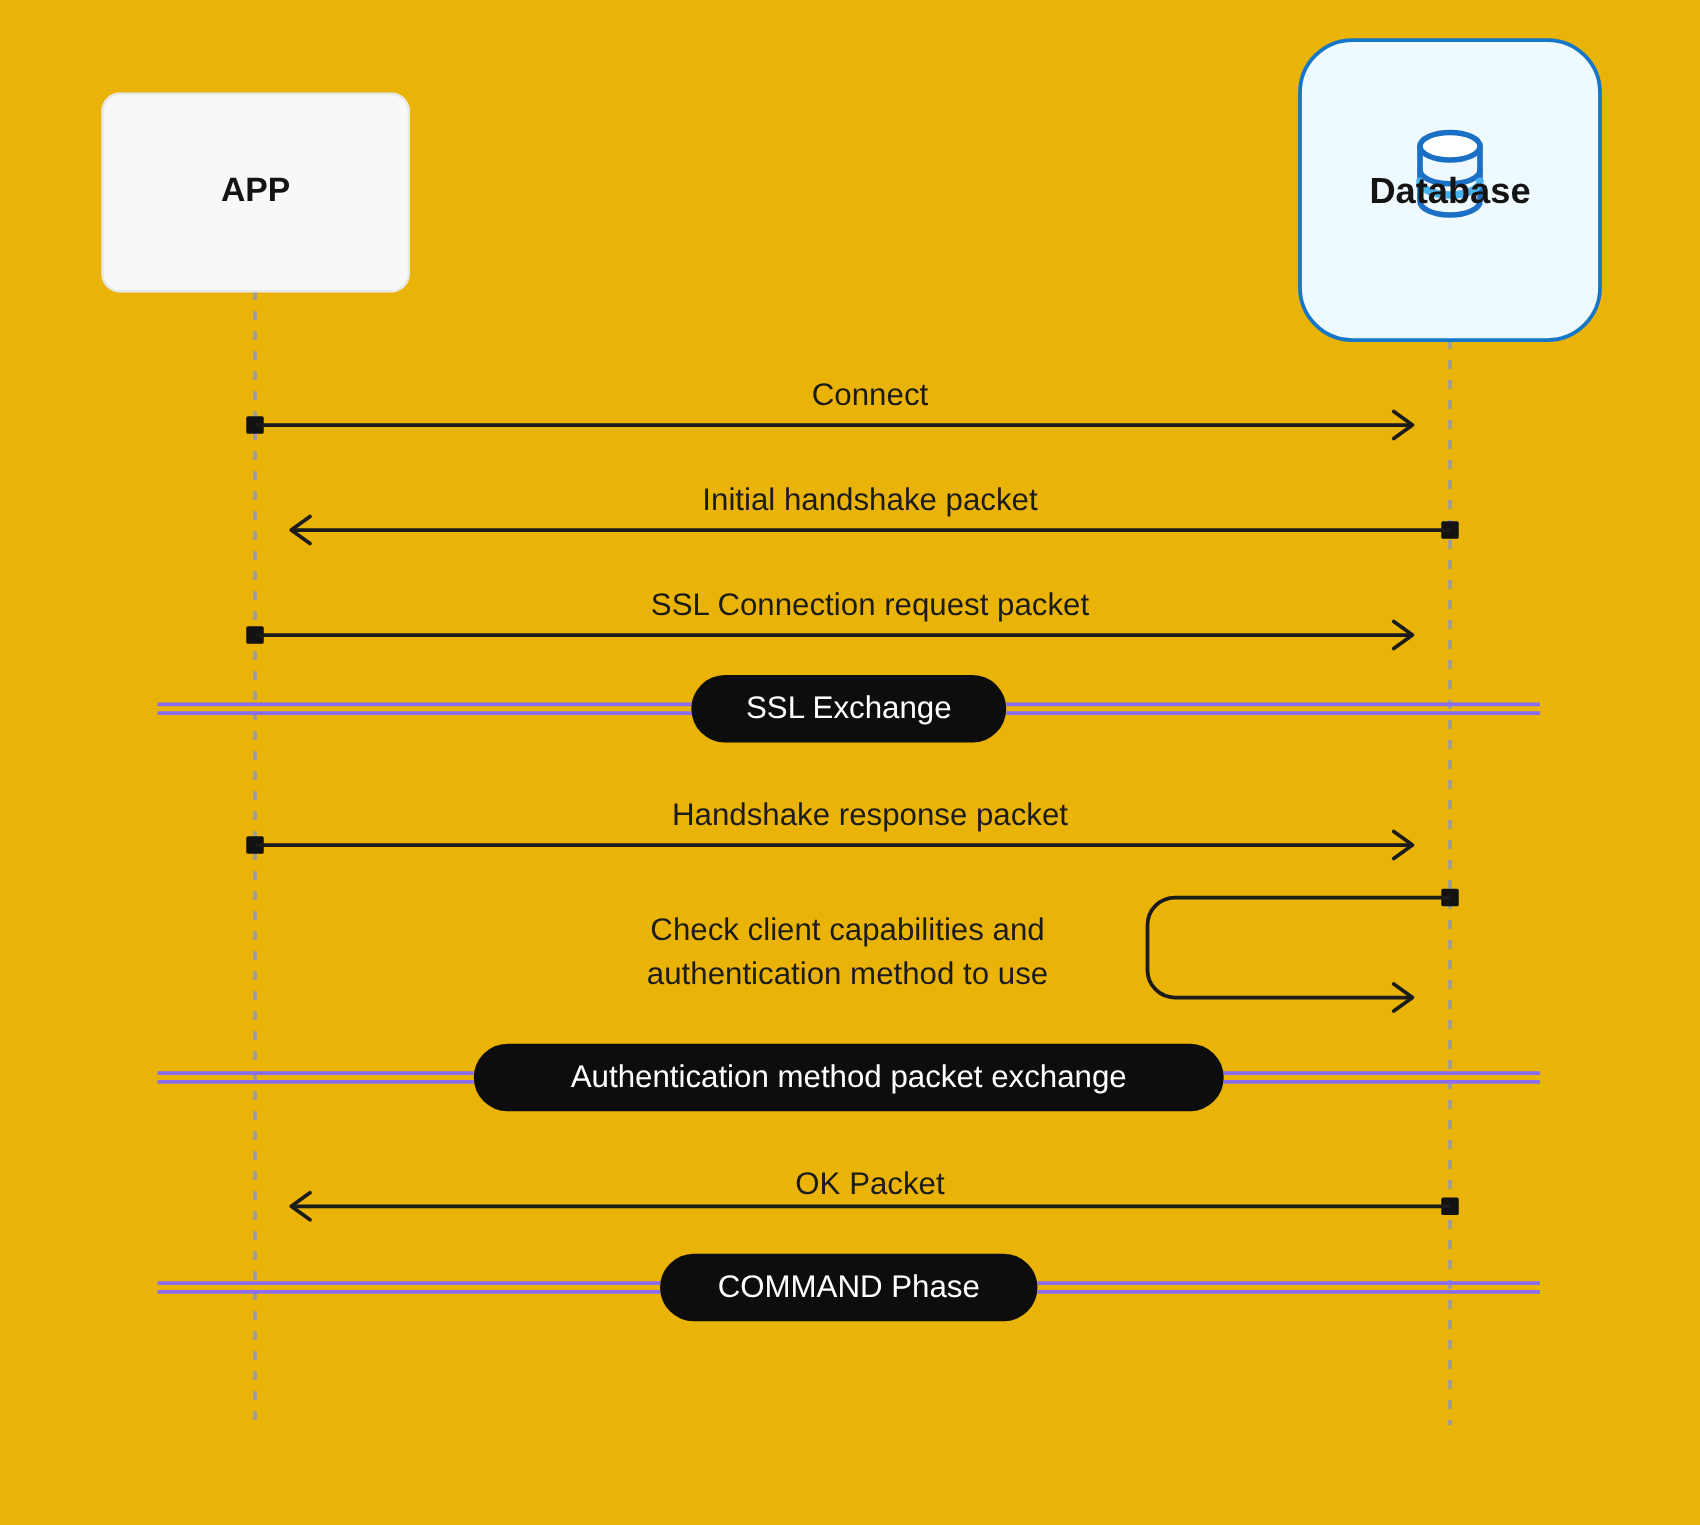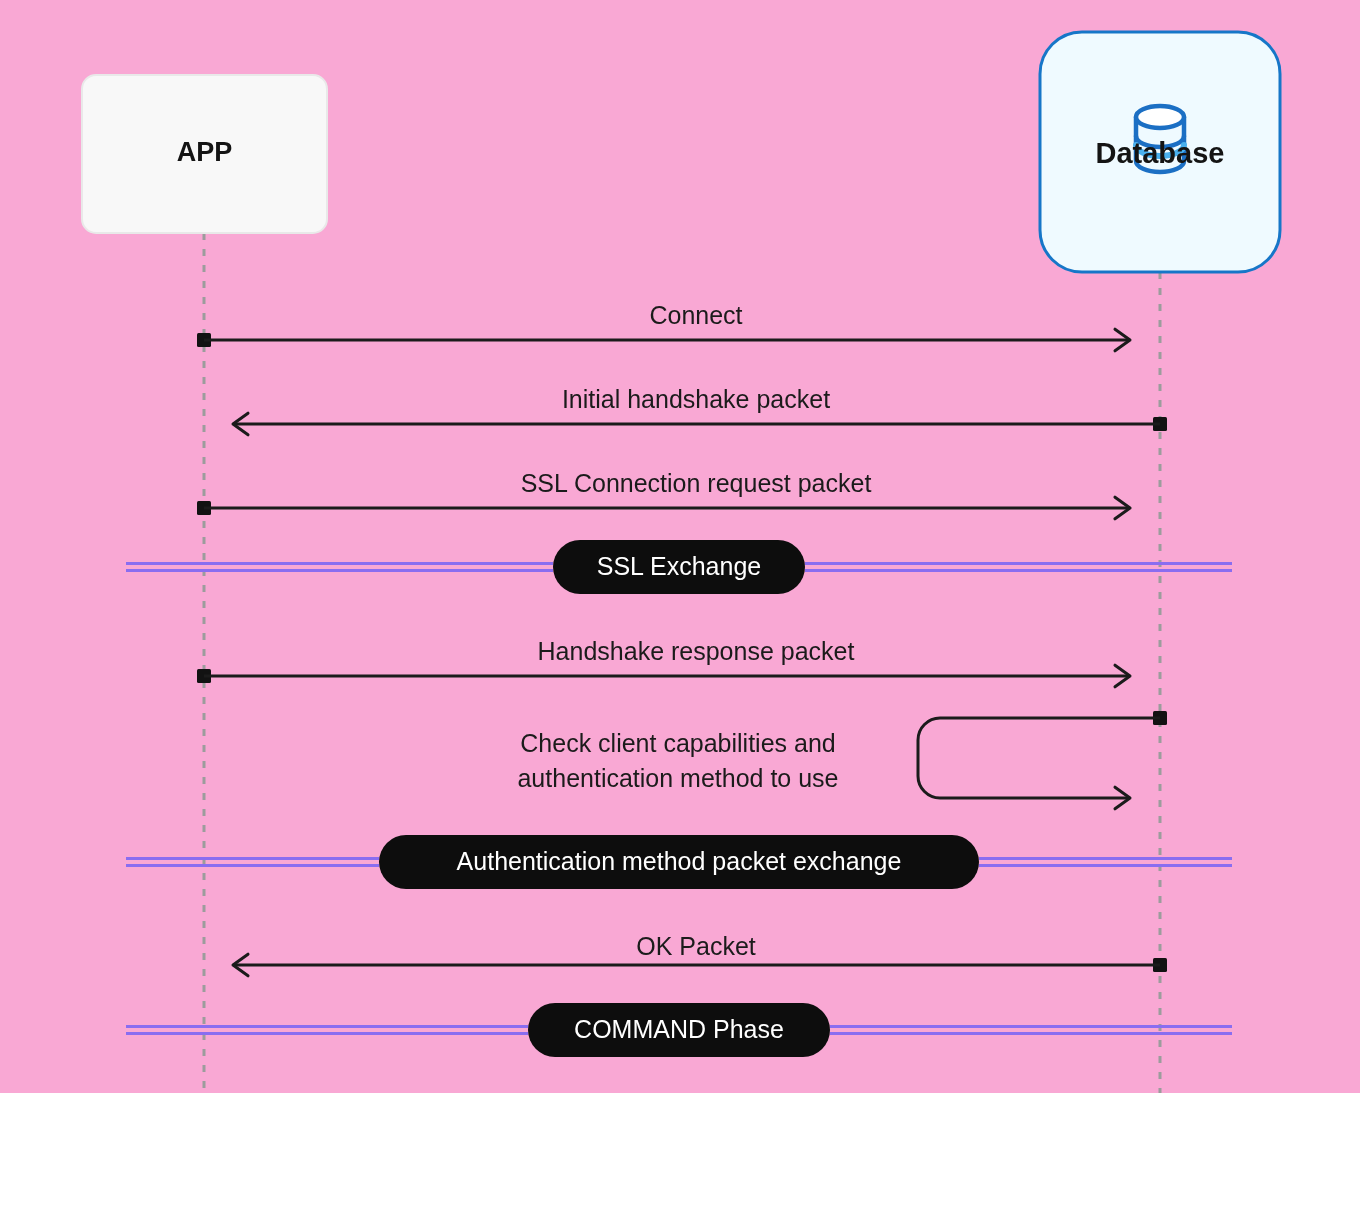--- a/index.html
+++ b/index.html
@@ -7,22 +7,22 @@
     padding: 0;
     background: #ffffff;
   }
   body {
     font-family: "Liberation Sans", sans-serif;
     -webkit-font-smoothing: antialiased;
   }
   #canvas {
     position: relative;
     width: 1360px;
-    height: 1093px;
-    background: #f9a8d4;
+    height: 1220px;
+    background: #eab308;
     overflow: hidden;
   }
   #diagram-svg {
     position: absolute;
     left: 0;
     top: 0;
     width: 1360px;
     height: 1220px;
   }
   .participant-label {

